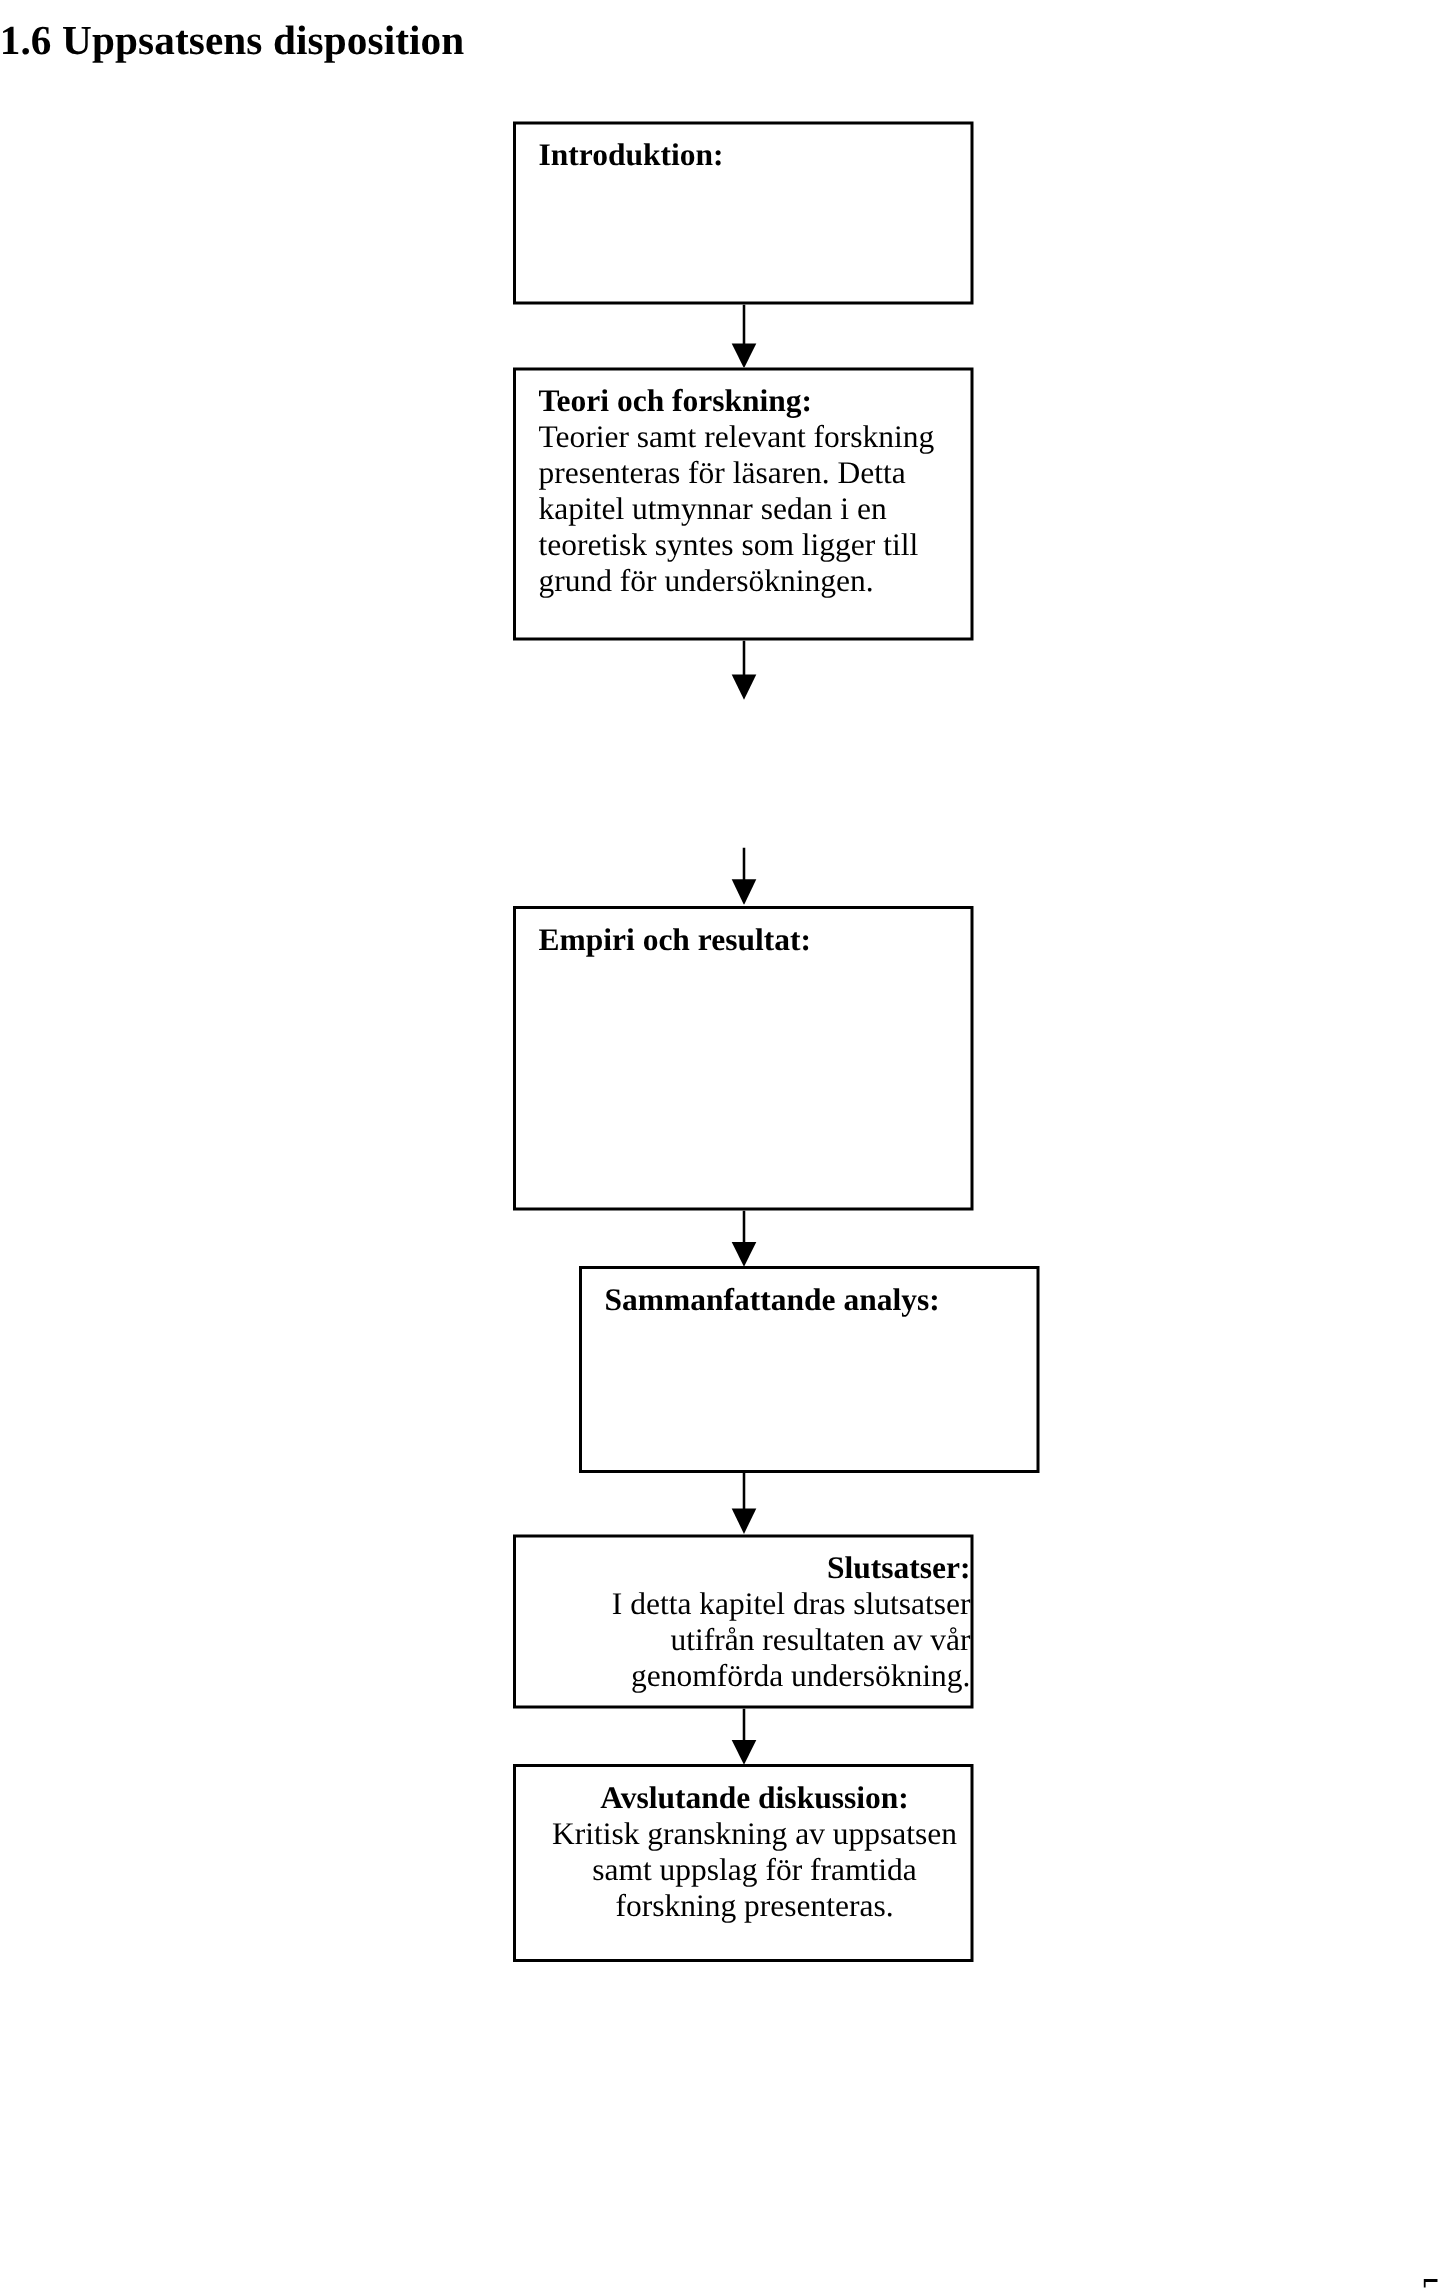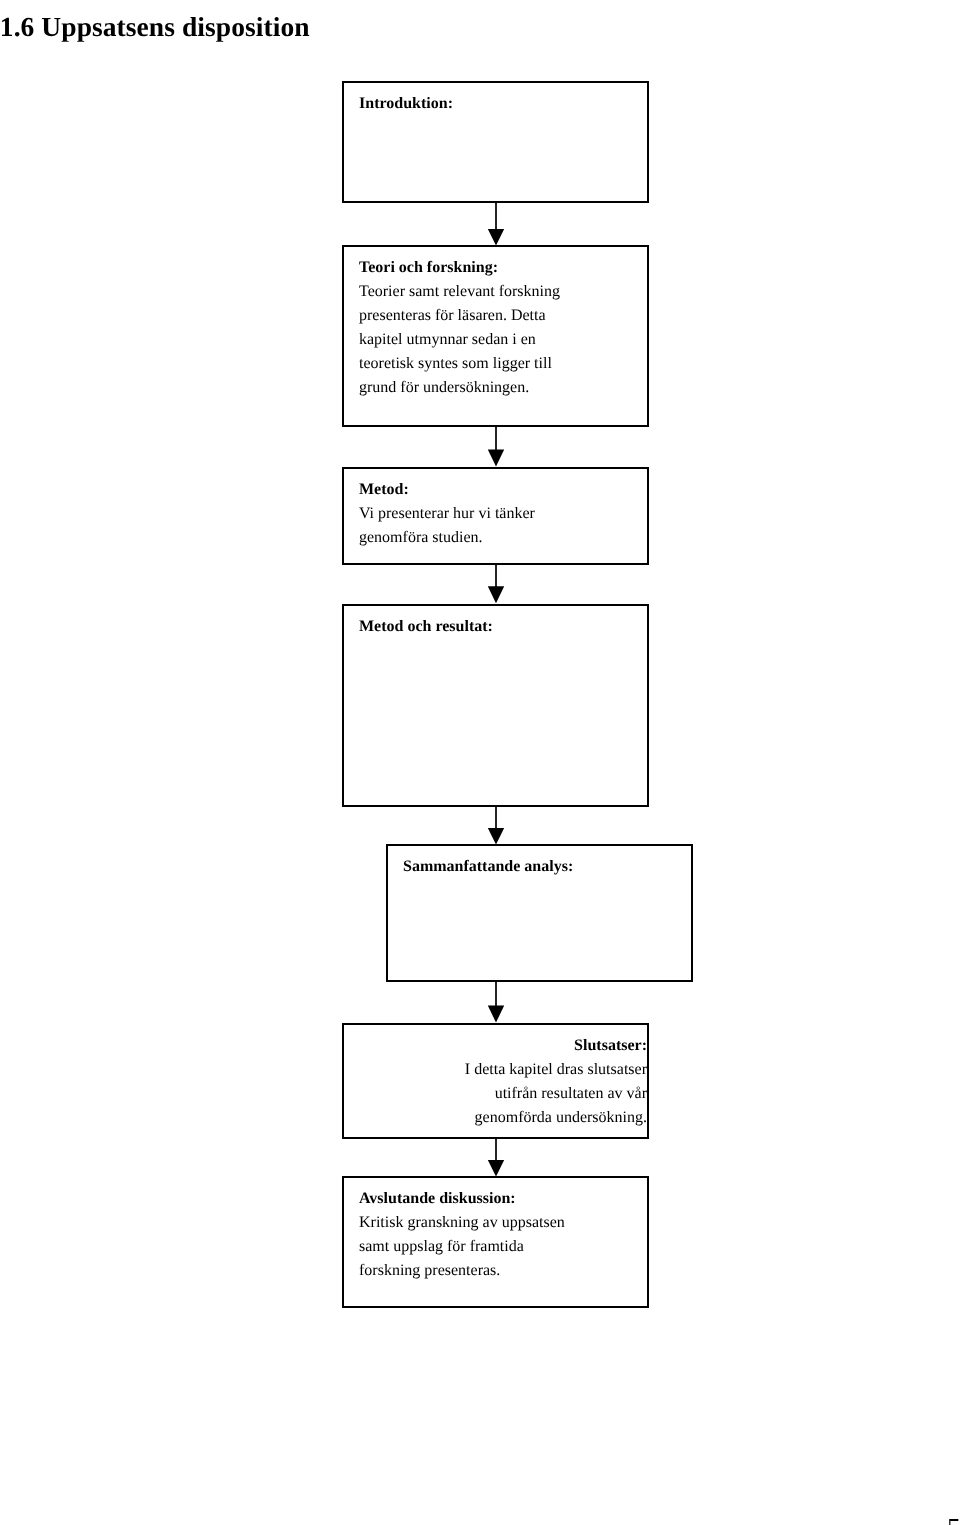--- a/index.html
+++ b/index.html
@@ -29,26 +29,26 @@
     border:2px solid #000000;
     box-sizing:border-box;
     background:#ffffff;
   }
   #flow-node-1 { top:65px;   height:122px; }
   #flow-node-2 { top:229px;  height:182px;padding-left:20px; }
   #flow-node-3 { top:451px;  height:98px;  }
   #flow-node-4 { top:588px;  height:203px; }
   #flow-node-5 { top:828px;  height:138px;margin-left:44px; }
   #flow-node-6 { top:1007px; height:116px;text-align:right; }
-  #flow-node-7 { top:1160px; height:132px; }
+  #flow-node-7 { top:1160px; height:132px;text-align:center; }
 
   .flow-node-text {
     position:absolute;
     left:15px; top:9.3px; right:0px;
-    font-size:16px; line-height:23.9px;font-family:Liberation Serif, serif;
+    font-size:21px; line-height:23.9px;font-family:Liberation Serif, serif;
   }
   .flow-node-title { font-weight:bold; display:block; }
   .flow-node-body  { display:block; white-space:pre-line; }
 
   .flow-arrow { position:absolute; left:487px; width:18px; }
   .flow-arrow svg { display:block; width:18px; height:100%; }
   #flow-arrow-1 { top:187px;  height:42.5px; }
   #flow-arrow-2 { top:411px;  height:39.5px; }
   #flow-arrow-3 { top:549px;  height:38.3px; }
   #flow-arrow-4 { top:791px;  height:37.5px; }
@@ -94,38 +94,31 @@
       </div>
     </div>
 
     <div class="flow-arrow" id="flow-arrow-2">
       <svg viewBox="0 0 18 39.5" preserveAspectRatio="none">
         <rect x="8.15" y="0" width="1.7" height="23.6" fill="#000000"></rect>
         <polygon points="0.8,22.6 17.2,22.6 9,39.5" fill="#000000"></polygon>
       </svg>
     </div>
 
-    <div class="flow-node" id="flow-node-3">
-      <div class="flow-node-text">
-        <span class="flow-node-title">Metod:</span>
-        <span class="flow-node-body">Vi presenterar hur vi tänker
-genomföra studien.</span>
-      </div>
-    </div>
 
     <div class="flow-arrow" id="flow-arrow-3">
       <svg viewBox="0 0 18 38.3" preserveAspectRatio="none">
         <rect x="8.15" y="0" width="1.7" height="22.2" fill="#000000"></rect>
         <polygon points="0.8,21.2 17.2,21.2 9,38.3" fill="#000000"></polygon>
       </svg>
     </div>
 
     <div class="flow-node" id="flow-node-4">
       <div class="flow-node-text">
-        <span class="flow-node-title">Metod och resultat:</span>
+        <span class="flow-node-title">Empiri och resultat:</span>
       </div>
     </div>
 
     <div class="flow-arrow" id="flow-arrow-4">
       <svg viewBox="0 0 18 37.5" preserveAspectRatio="none">
         <rect x="8.15" y="0" width="1.7" height="22" fill="#000000"></rect>
         <polygon points="0.8,21 17.2,21 9,37.5" fill="#000000"></polygon>
       </svg>
     </div>
 

